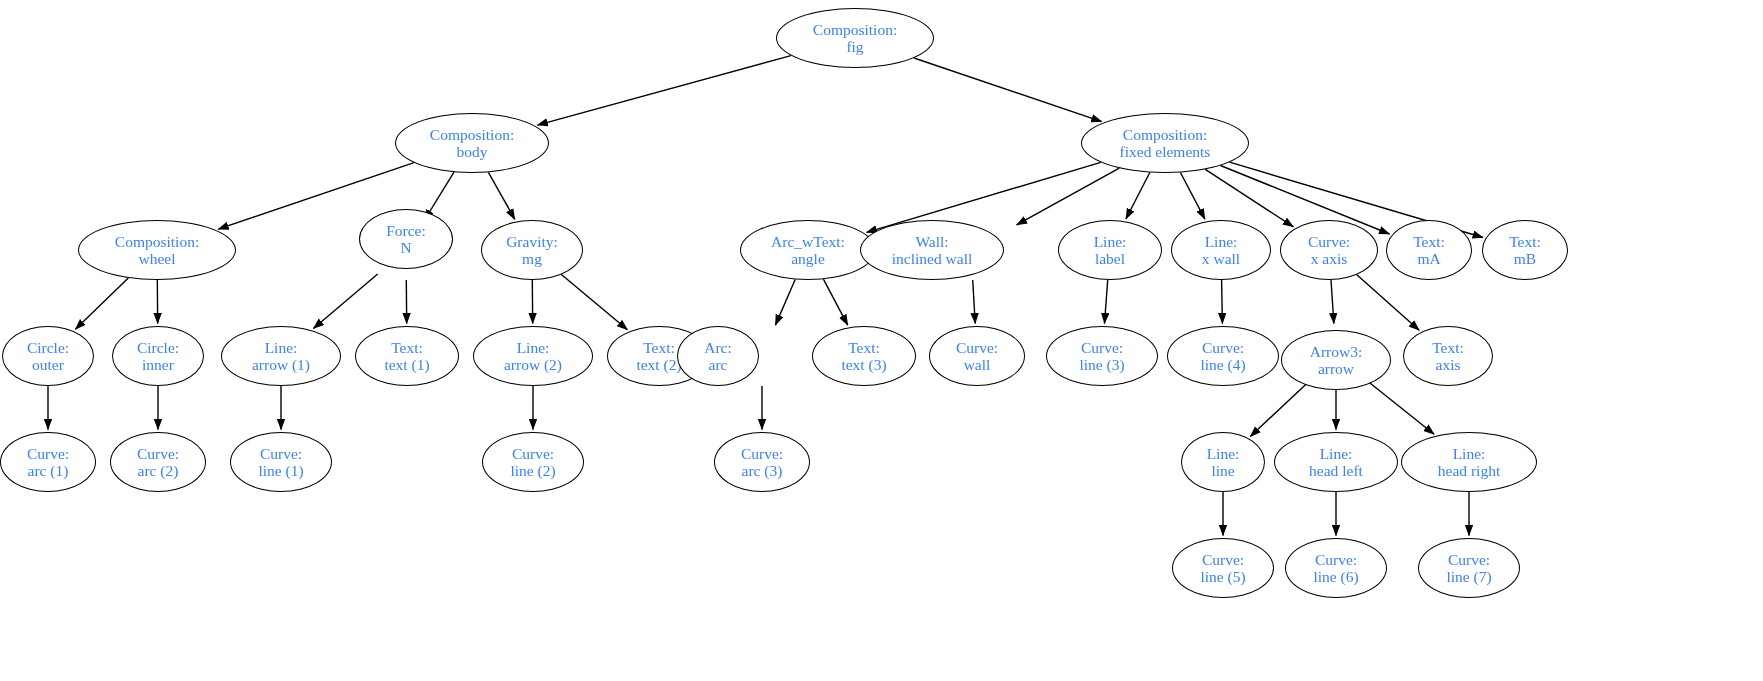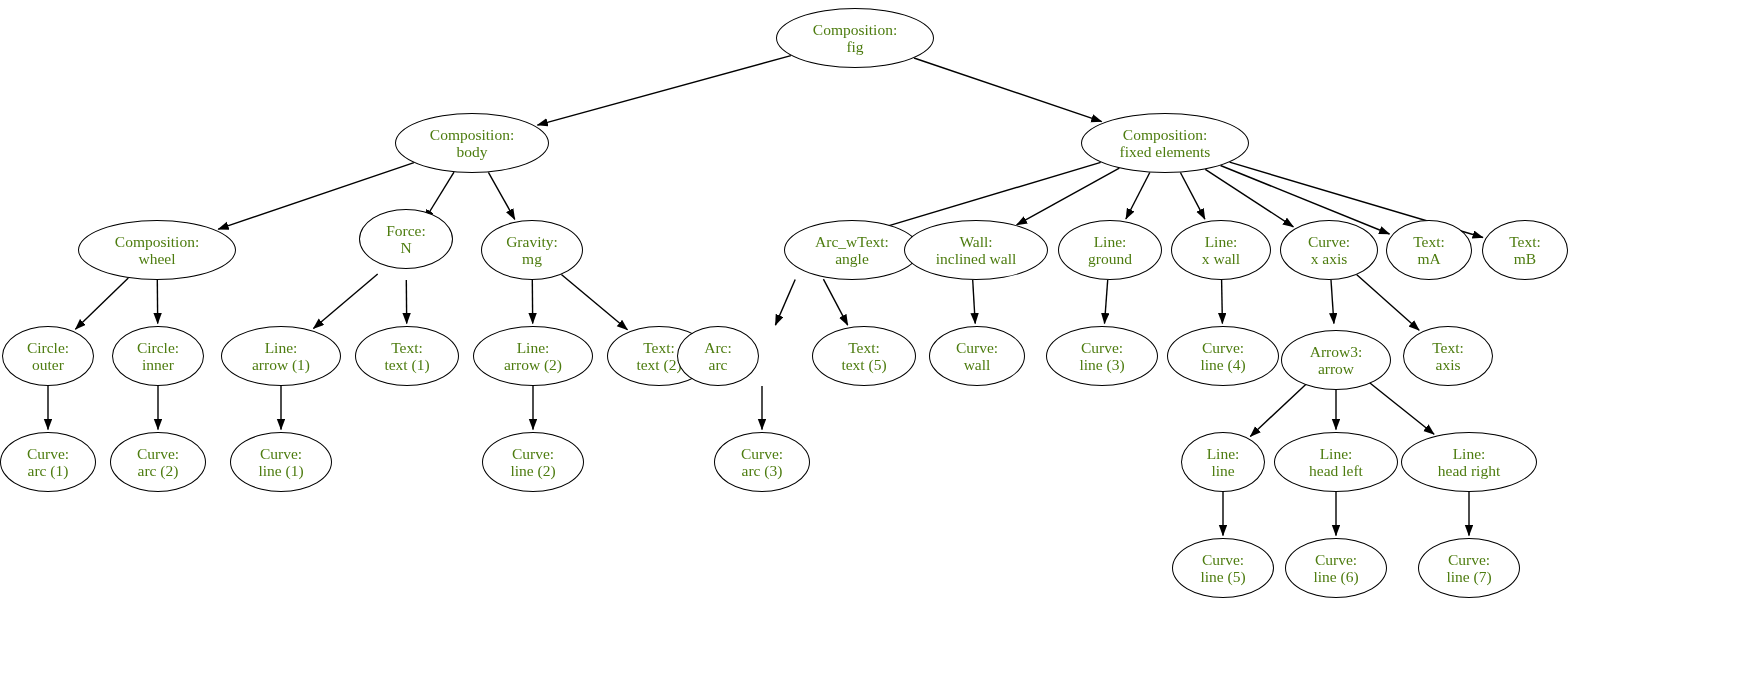--- a/index.html
+++ b/index.html
@@ -16,21 +16,21 @@
     transform:translate(-50%,-50%);
     display:flex;
     flex-direction:column;
     align-items:center;
     justify-content:center;
     text-align:center;
     box-sizing:border-box;
     border:1.3px solid #000000;
     border-radius:50%;
     background:#ffffff;
-    color:#4d7c0f;
+    color:#3b82f6;
     font-size:15.5px;
     line-height:1.12;
     white-space:nowrap;
     z-index:2;
   }
   .node .l1{display:block;}
   .node .l2{display:block;}
 </style>
 </head>
 <body>
@@ -99,31 +99,31 @@
         <span class="l2">wheel</span>
       </div>
       <div class="node" style="left: 406px; top: 239px; width: 94px; height: 60px;">
         <span class="l1">Force:</span>
         <span class="l2">N</span>
       </div>
       <div class="node" style="left: 532px; top: 250px; width: 102px; height: 60px; text-align: right;">
         <span class="l1">Gravity:</span>
         <span class="l2">mg</span>
       </div>
-      <div class="node" style="left: 852px; top: 250px; width: 136px; height: 60px;">
+      <div class="node" style="left: 808px; top: 250px; width: 136px; height: 60px;">
         <span class="l1">Arc_wText:</span>
         <span class="l2">angle</span>
       </div>
-      <div class="node" style="left: 976px; top: 250px; width: 144px; height: 60px;">
+      <div class="node" style="left: 932px; top: 250px; width: 144px; height: 60px;">
         <span class="l1">Wall:</span>
         <span class="l2">inclined wall</span>
       </div>
       <div class="node" style="left: 1110px; top: 250px; width: 104px; height: 60px;">
         <span class="l1">Line:</span>
-        <span class="l2">ground</span>
+        <span class="l2">label</span>
       </div>
       <div class="node" style="left: 1221px; top: 250px; width: 100px; height: 60px;">
         <span class="l1">Line:</span>
         <span class="l2">x wall</span>
       </div>
       <div class="node" style="left: 1329px; top: 250px; width: 98px; height: 60px;">
         <span class="l1">Curve:</span>
         <span class="l2">x axis</span>
       </div>
       <div class="node" style="left: 1429px; top: 250px; width: 86px; height: 60px;">
@@ -157,21 +157,21 @@
       <div class="node" style="left: 659px; top: 356px; width: 104px; height: 60px;">
         <span class="l1">Text:</span>
         <span class="l2">text (2)</span>
       </div>
       <div class="node" style="left: 718px; top: 356px; width: 82px; height: 60px;">
         <span class="l1">Arc:</span>
         <span class="l2">arc</span>
       </div>
       <div class="node" style="left: 864px; top: 356px; width: 104px; height: 60px;">
         <span class="l1">Text:</span>
-        <span class="l2">text (5)</span>
+        <span class="l2">text (3)</span>
       </div>
       <div class="node" style="left: 977px; top: 356px; width: 96px; height: 60px;">
         <span class="l1">Curve:</span>
         <span class="l2">wall</span>
       </div>
       <div class="node" style="left: 1102px; top: 356px; width: 112px; height: 60px;">
         <span class="l1">Curve:</span>
         <span class="l2">line (3)</span>
       </div>
       <div class="node" style="left: 1223px; top: 356px; width: 112px; height: 60px;">

